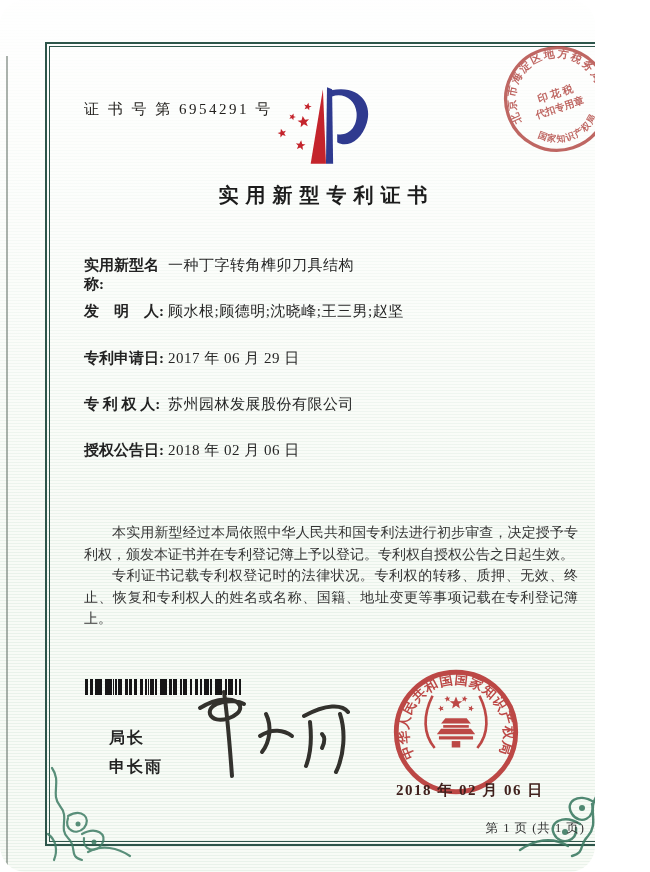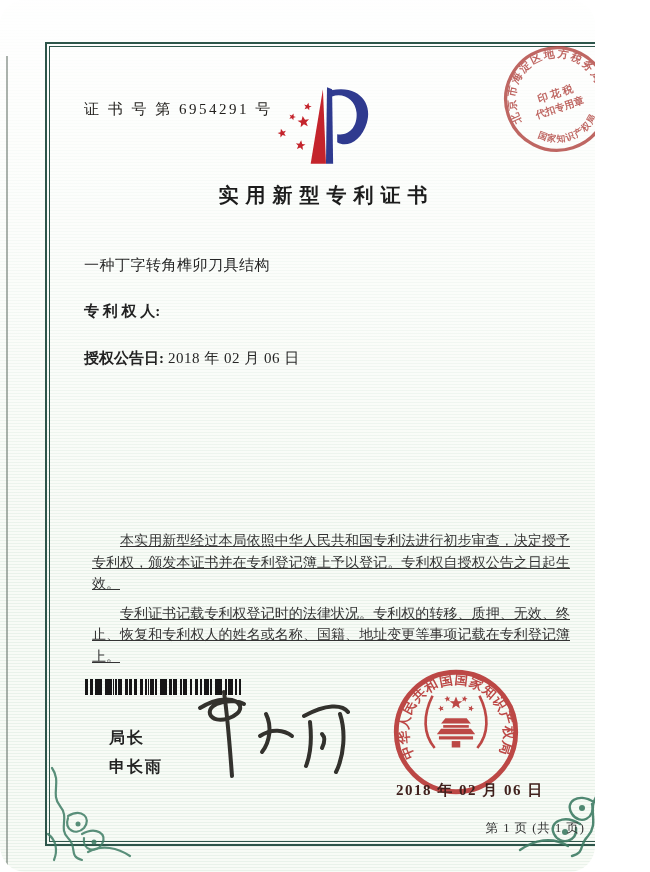--- a/index.html
+++ b/index.html
@@ -39,21 +39,21 @@
     letter-spacing:7px;text-indent:7px;
   }
   .fields{position:absolute;left:84px;top:256px;width:480px;}
   .field-row{height:46.3px;font-size:15px;display:flex;align-items:flex-start;}
   .f-label{font-weight:bold;width:84px;flex:0 0 84px;color:#222;}
   .f-value{color:#262626;letter-spacing:.5px;}
   .paragraphs{
     position:absolute;left:84px;top:522px;width:494px;
     font-size:14px;line-height:21.6px;color:#343434;text-align:justify;
   }
-  .paragraphs p{margin:8px;text-indent:2em;text-decoration:underline;}
+  .paragraphs p{margin:0;text-indent:2em;}
   .barcode{
     position:absolute;left:85px;top:679px;width:156px;height:16px;
     background-image:
       repeating-linear-gradient(90deg,#161616 0 2px,transparent 2px 5px),
       repeating-linear-gradient(90deg,#161616 0 1px,transparent 1px 7px),
       repeating-linear-gradient(90deg,#161616 0 3px,transparent 3px 11px);
   }
   .signer-title,.signer-name{
     position:absolute;left:88px;
     font-family:"Liberation Sans","DejaVu Sans",sans-serif;
@@ -102,24 +102,34 @@
     <g fill="#2f3a8f">
       <polygon points="50,4 55,6 56,79 49,79"></polygon>
       <path d="M54,7 C82,1 95,21 89,39 C84,56 70,64 60,58 L60,50 C72,52 80,42 79,29 C78,16 66,9 55,13 Z"></path>
     </g>
   </svg>
 
   <div class="title">实用新型专利证书</div>
 
   <div class="fields">
     <div class="field-row">
+      <span class="f-label">实用新型名称:</span>
       <span class="f-value">一种丁字转角榫卯刀具结构</span>
     </div>
     <div class="field-row">
+      <span class="f-label">发　明　人:</span>
+      <span class="f-value">顾水根;顾德明;沈晓峰;王三男;赵坚</span>
+    </div>
+    <div class="field-row">
+      <span class="f-label">专利申请日:</span>
+      <span class="f-value">2017 年 06 月 29 日</span>
+    </div>
+    <div class="field-row">
       <span class="f-label">专 利 权 人:</span>
+      <span class="f-value">苏州园林发展股份有限公司</span>
     </div>
     <div class="field-row">
       <span class="f-label">授权公告日:</span>
       <span class="f-value">2018 年 02 月 06 日</span>
     </div>
   </div>
 
   <div class="paragraphs">
     <p>本实用新型经过本局依照中华人民共和国专利法进行初步审查，决定授予专利权，颁发本证书并在专利登记簿上予以登记。专利权自授权公告之日起生效。</p>
     <p>专利证书记载专利权登记时的法律状况。专利权的转移、质押、无效、终止、恢复和专利权人的姓名或名称、国籍、地址变更等事项记载在专利登记簿上。</p>

